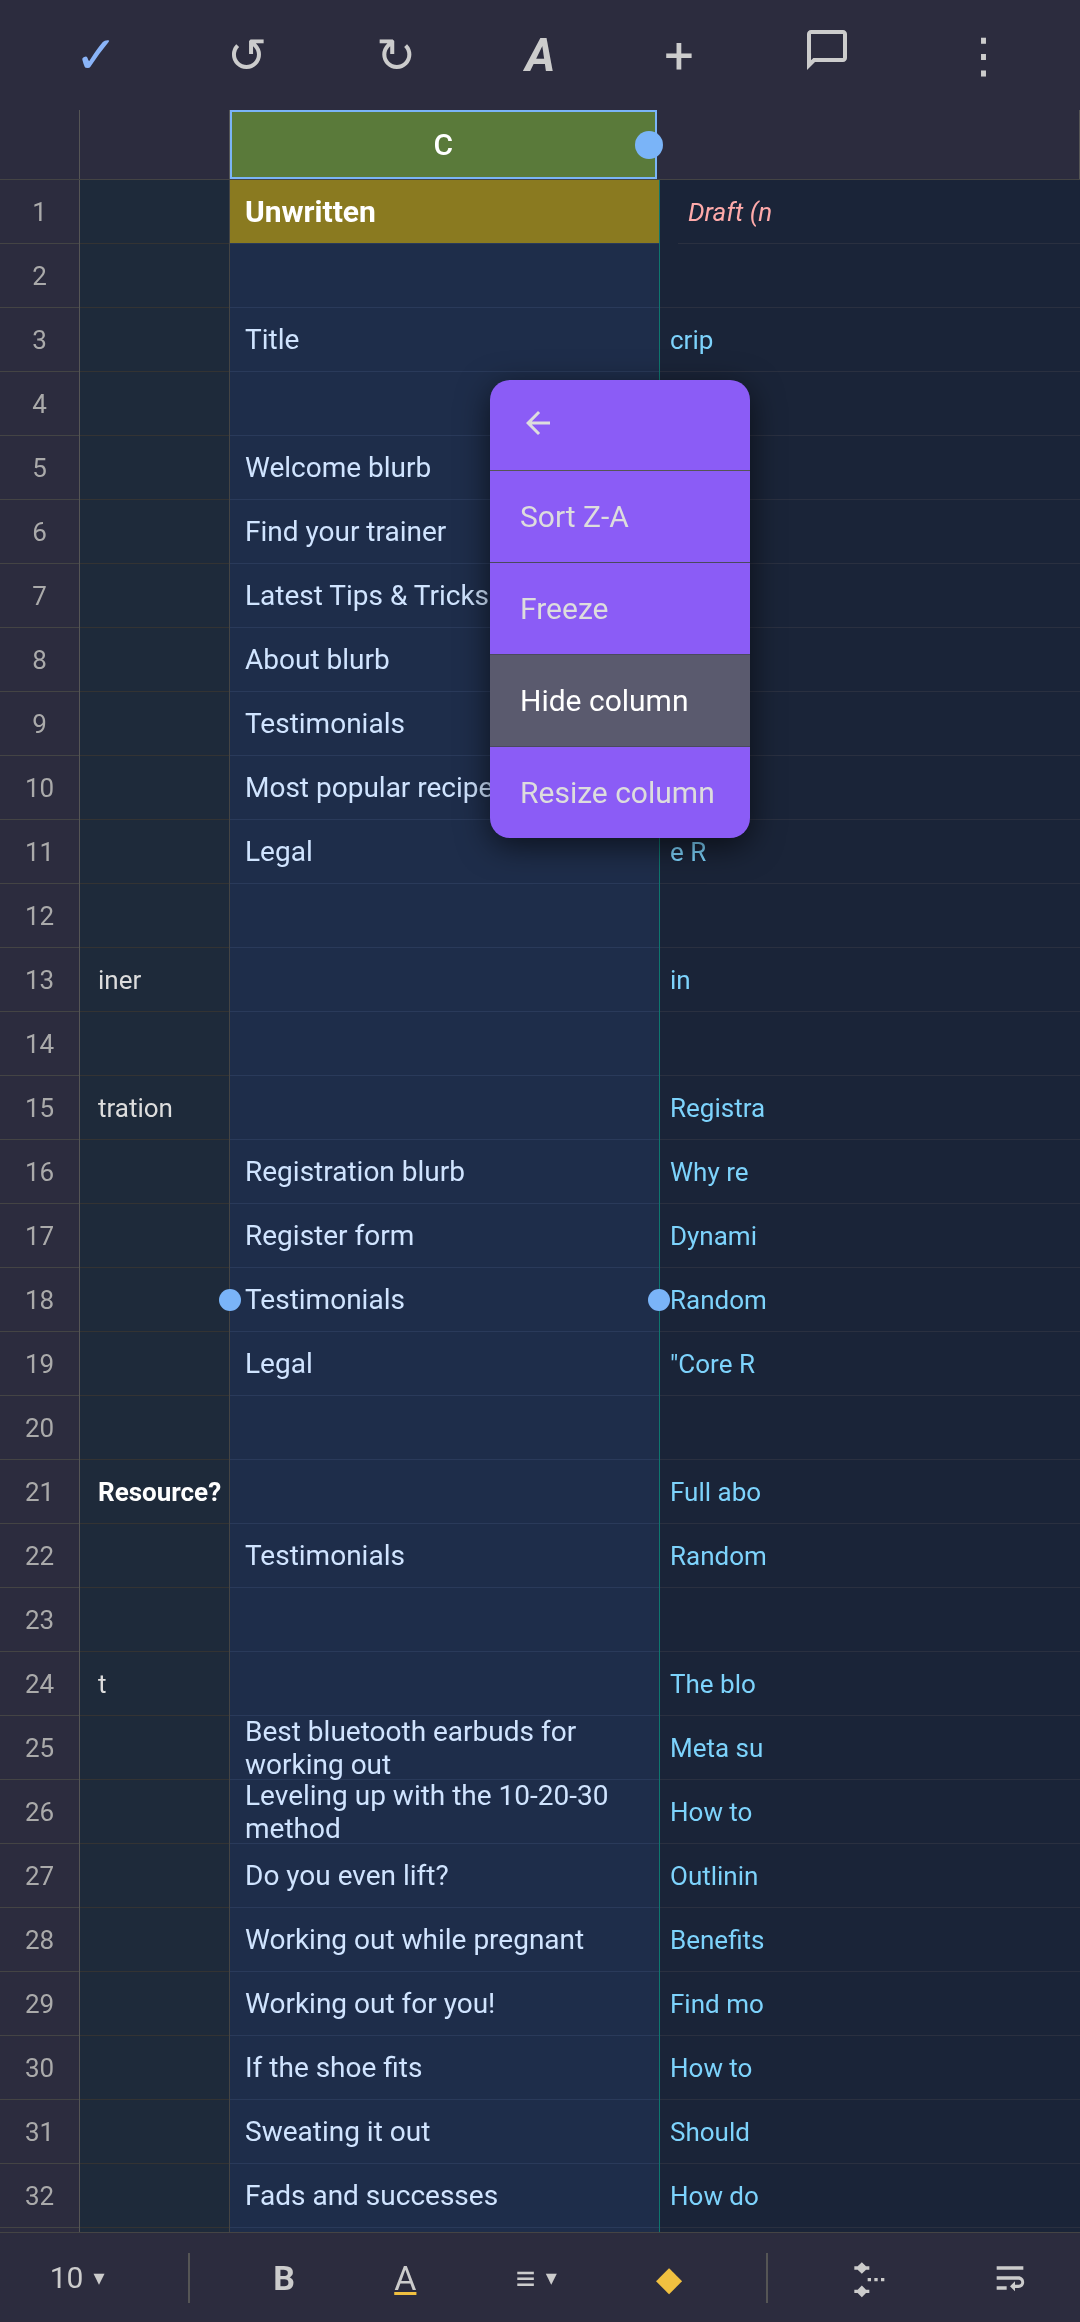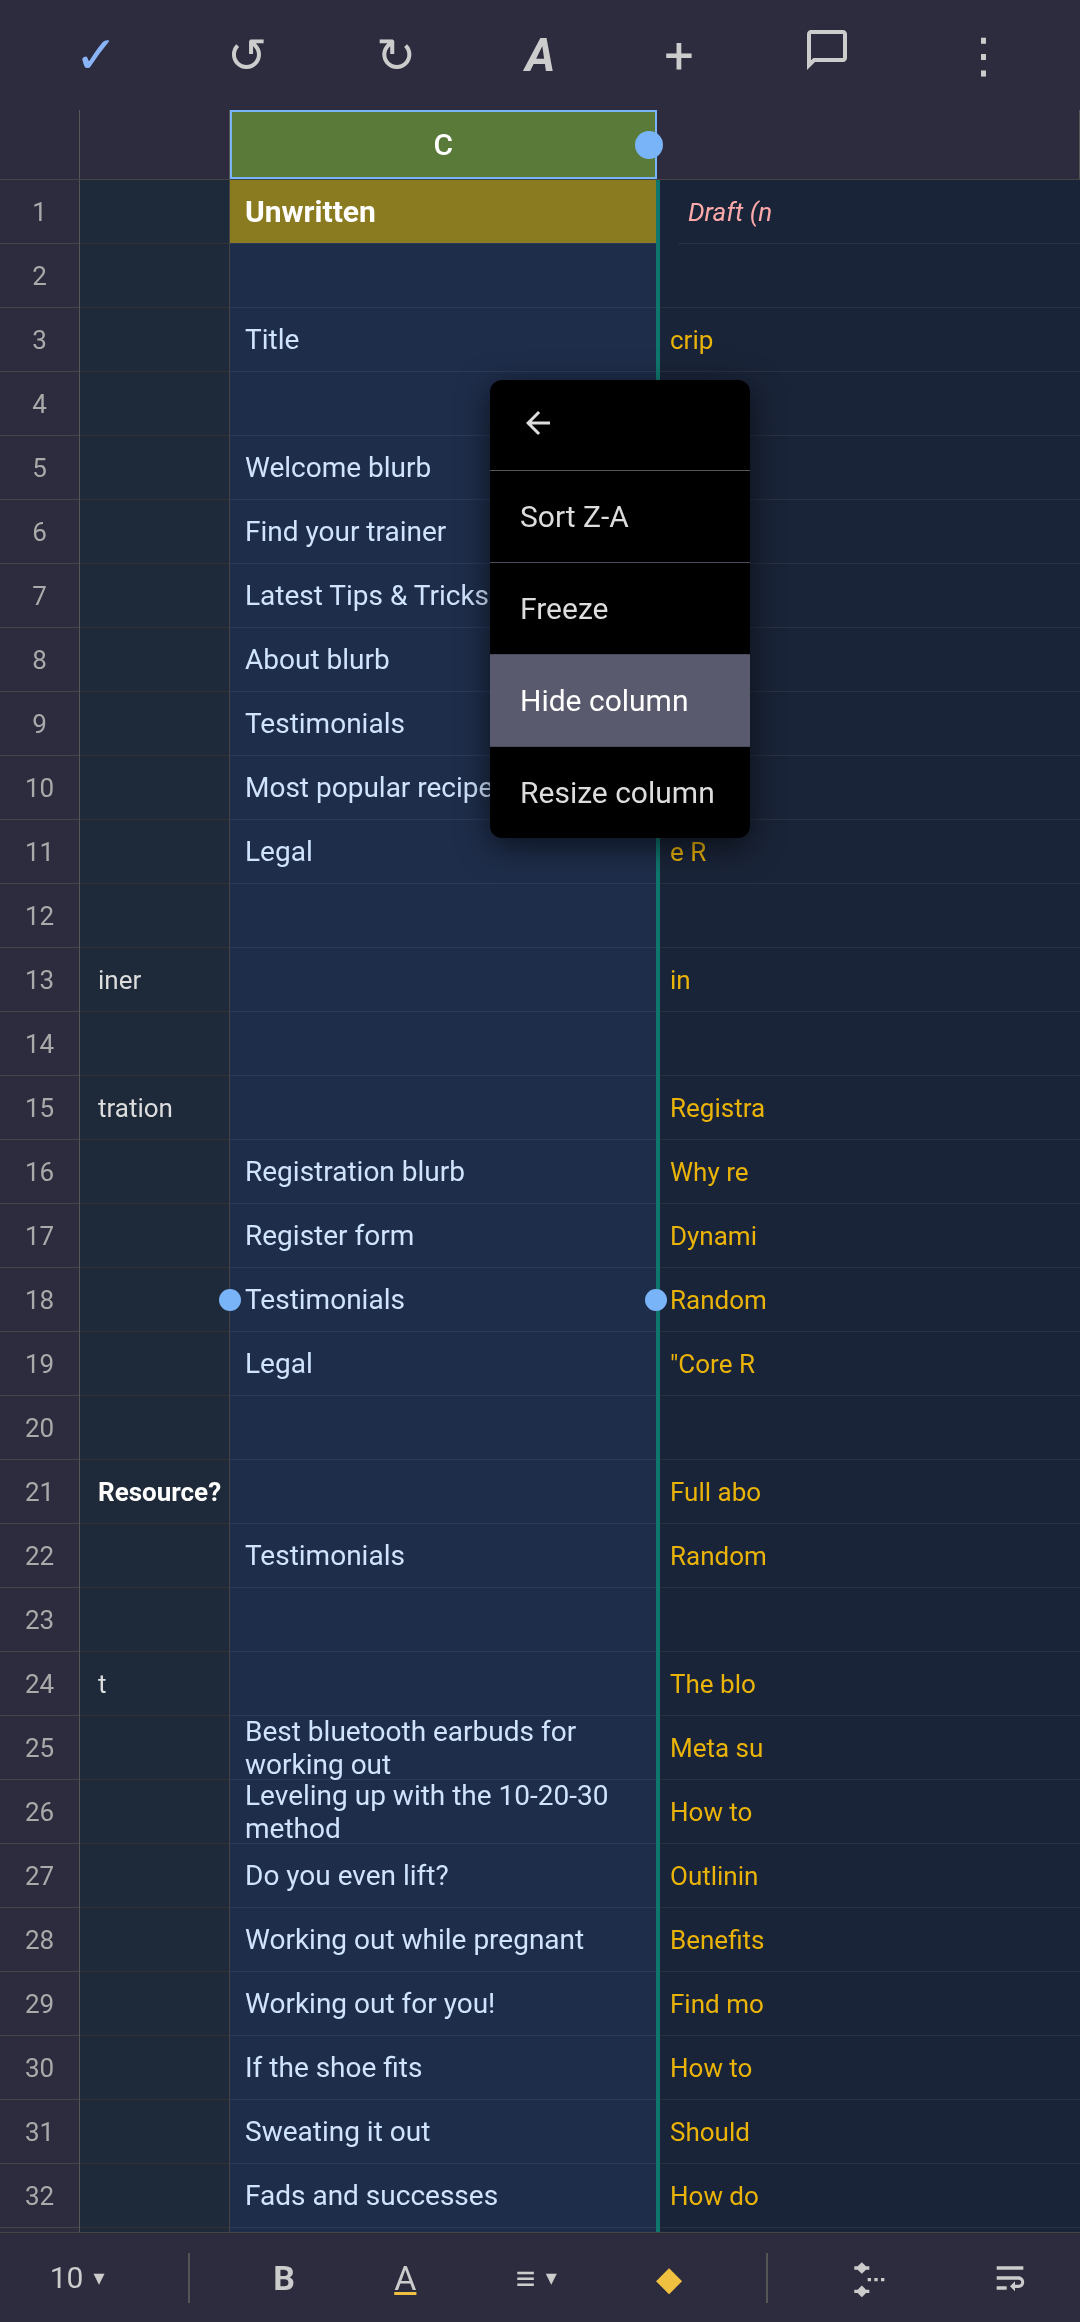--- a/index.html
+++ b/index.html
@@ -121,21 +121,21 @@
       color: #ddd;
       font-size: 26px;
     }
     .cell-b.bold { font-weight: bold; color: #fff; }
 
     
     .col-c-area {
       width: 430px;
       min-width: 430px;
       background: #1e2d4a;
-      border-right: 4px solid #0f766e;
+      border-right: 1px solid #0f766e;
       position: relative;
     }
     .col-c-area.selected-col {
       background: #1e2d4a;
     }
     .cell-c {
       height: 64px;
       border-bottom: 1px solid #2a3a5a;
       display: flex;
       align-items: center;
@@ -156,21 +156,21 @@
       flex: 1;
       background: #1a2438;
       overflow: hidden;
     }
     .cell-d {
       height: 64px;
       border-bottom: 1px solid #2a3040;
       display: flex;
       align-items: center;
       padding: 0 10px;
-      color: #eab308;
+      color: #7dd3fc;
       font-size: 26px;
       white-space: nowrap;
       overflow: hidden;
     }
     .cell-d.header-cell {
       color: #ffaaaa;
       font-style: italic;
       margin-left: 18px;
     }
 
@@ -185,22 +185,22 @@
     }
     .dot-left { left: -11px; top: 50%; transform: translateY(-50%); }
     .dot-right { right: -11px; top: 50%; transform: translateY(-50%); }
 
     
     .context-menu {
       position: absolute;
       top: 200px;
       left: 490px;
       width: 260px;
-      background: #000000;
-      border-radius: 12px;
+      background: #8b5cf6;
+      border-radius: 20px;
       z-index: 100;
       box-shadow: 0 8px 32px rgba(0,0,0,0.6);
       overflow: hidden;
     }
     .menu-back {
       padding: 25px 30px;
       border-bottom: 1px solid #555;
       cursor: pointer;
     }
     .menu-back svg {

